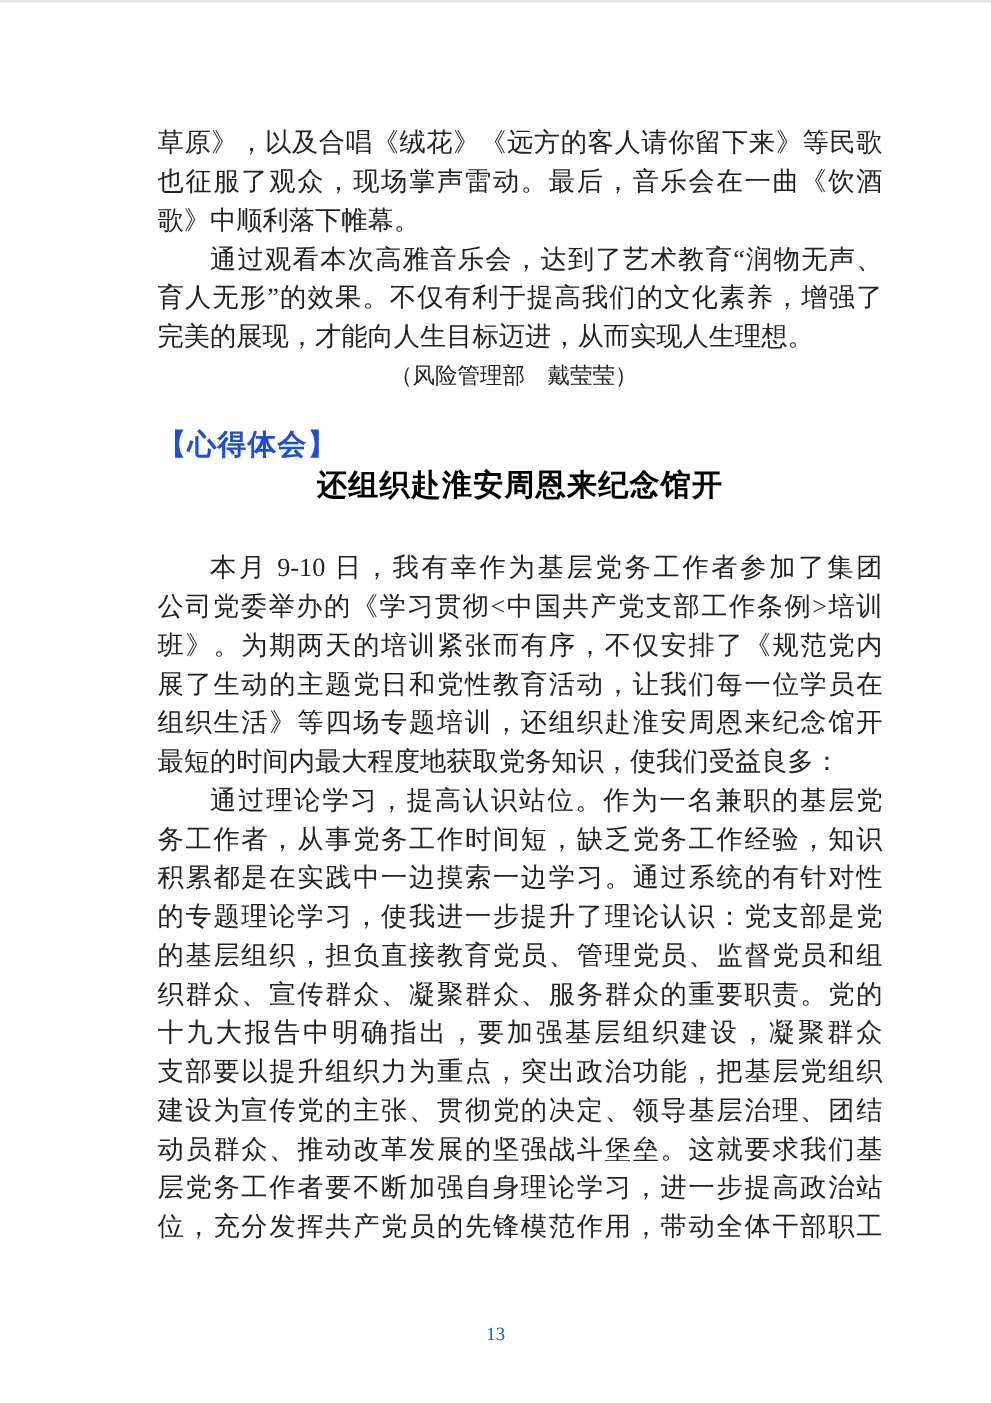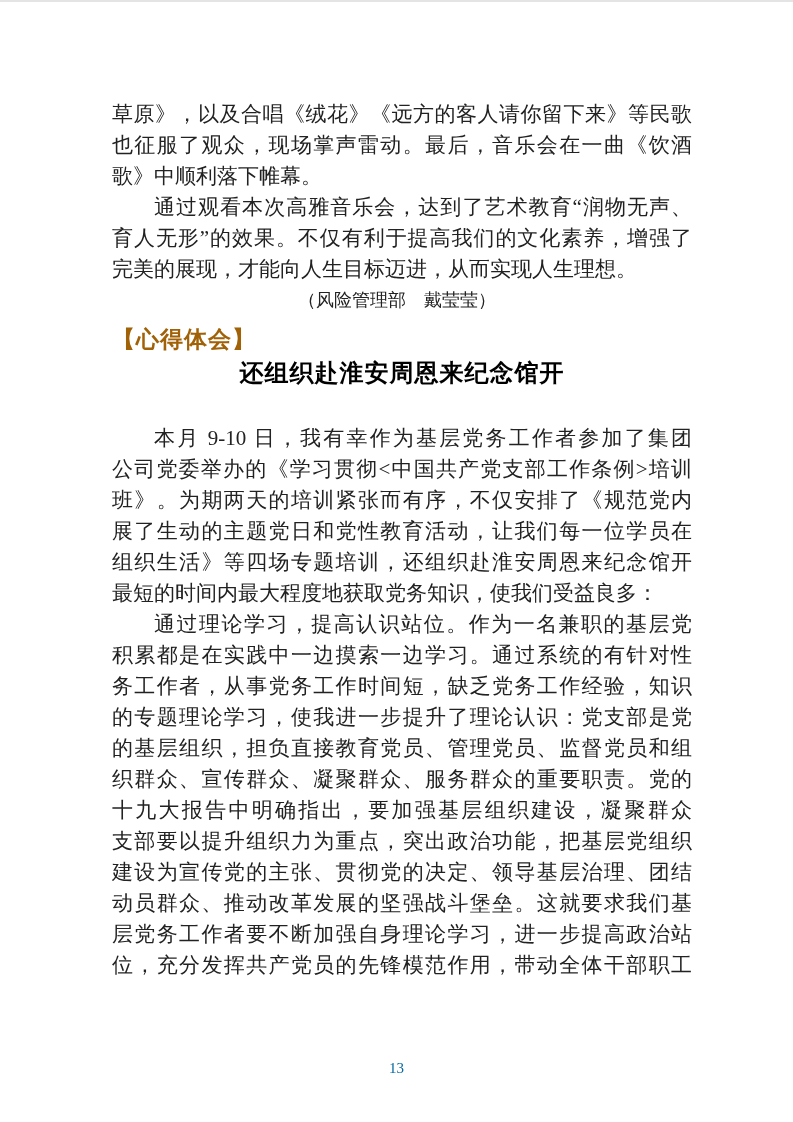--- a/index.html
+++ b/index.html
@@ -9,21 +9,21 @@
     height: 1122px;
     background: #ffffff;
     overflow: hidden;
     font-family: "Liberation Serif", "DejaVu Serif", serif;
     color: #222222;
     border-top: 2px solid #e4e4e4;
     box-sizing: border-box;
   }
   .text-column {
     position: absolute;
-    left: 112px;
+    left: 126px;
     top: 97px;
     width: 580px;
   }
   .para { margin: 0; }
   .line {
     font-size: 21px;
     line-height: 31px;
     height: 31px;
     overflow: hidden;
   }
@@ -34,25 +34,25 @@
   }
   .line.ind { text-indent: 2em; }
   .attribution {
     font-size: 18px;
     line-height: 31px;
     height: 31px;
     text-align: center;
     padding-right: 10px;
   }
   .section-heading {
-    margin-top: 8px;
+    margin-top: 24px;
     font-size: 23px;
     font-weight: bold;
     line-height: 31px;
-    color: #a16207;
+    color: #1d4ed8;
     letter-spacing: 1px;
   }
   .article-title {
     font-size: 24px;
     font-weight: bold;
     line-height: 36px;
     text-align: center;
     font-family: "Liberation Sans", "DejaVu Sans", sans-serif;
     color: #000000;
     letter-spacing: 1px;
@@ -96,22 +96,22 @@
         <div class="line j ind">本月 9-10 日，我有幸作为基层党务工作者参加了集团</div>
         <div class="line j">公司党委举办的《学习贯彻&lt;中国共产党支部工作条例&gt;培训</div>
         <div class="line j">班》。为期两天的培训紧张而有序，不仅安排了《规范党内</div>
         <div class="line j">展了生动的主题党日和党性教育活动，让我们每一位学员在</div>
         <div class="line j">组织生活》等四场专题培训，还组织赴淮安周恩来纪念馆开</div>
         <div class="line">最短的时间内最大程度地获取党务知识，使我们受益良多：</div>
       </div>
 
     <div class="para">
         <div class="line j ind">通过理论学习，提高认识站位。作为一名兼职的基层党</div>
+        <div class="line j">务工作者，从事党务工作时间短，缺乏党务工作经验，知识</div>
         <div class="line j">积累都是在实践中一边摸索一边学习。通过系统的有针对性</div>
-        <div class="line j">务工作者，从事党务工作时间短，缺乏党务工作经验，知识</div>
         <div class="line j">的专题理论学习，使我进一步提升了理论认识：党支部是党</div>
         <div class="line j">的基层组织，担负直接教育党员、管理党员、监督党员和组</div>
         <div class="line j">织群众、宣传群众、凝聚群众、服务群众的重要职责。党的</div>
         <div class="line j">十九大报告中明确指出，要加强基层组织建设，凝聚群众</div>
         <div class="line j">支部要以提升组织力为重点，突出政治功能，把基层党组织</div>
         <div class="line j">建设为宣传党的主张、贯彻党的决定、领导基层治理、团结</div>
         <div class="line j">动员群众、推动改革发展的坚强战斗堡垒。这就要求我们基</div>
         <div class="line j">层党务工作者要不断加强自身理论学习，进一步提高政治站</div>
         <div class="line j">位，充分发挥共产党员的先锋模范作用，带动全体干部职工</div>
       </div>

